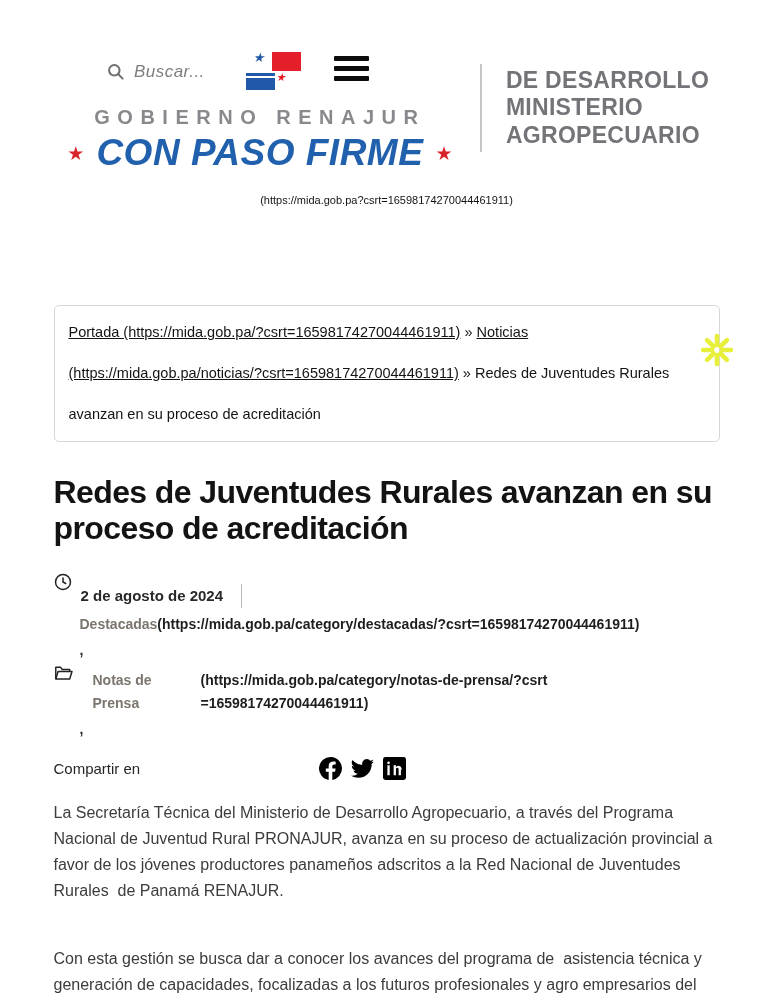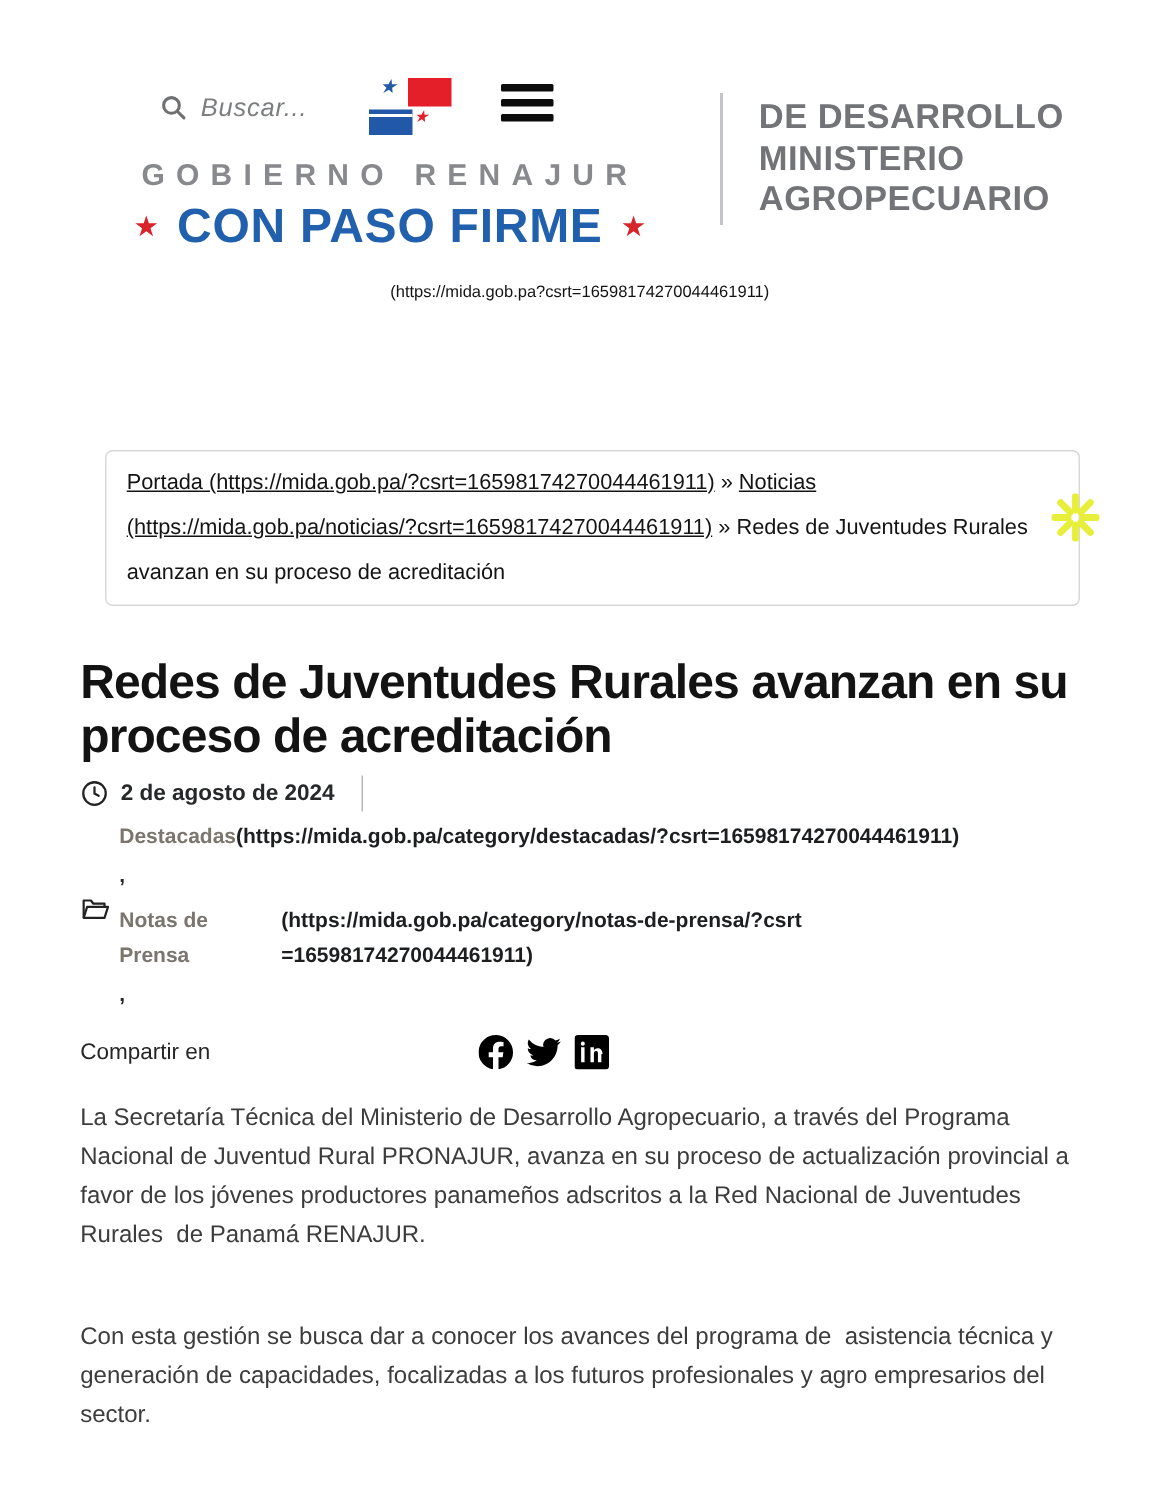--- a/index.html
+++ b/index.html
@@ -25,59 +25,58 @@
   .flag-blue i { position:absolute; left:0; right:0; top:3px; height:2px; background:#fff; display:block; }
   .flag-star2 { position:absolute; left:31px; top:21px; color:#e51f2a; font-size:11px; }
   .hamburger { margin-left:30px; margin-top:1px; display:flex; flex-direction:column; gap:5px; cursor:pointer; padding:2px; }
   .hamburger i { display:block; width:35px; height:5px; background:#0c0c0c; border-radius:1px; }
   .gob-line {
     margin-top:12px; font-size:20px; font-weight:700; color:#88898d;
     letter-spacing:7.5px; white-space:nowrap; text-align:center;
   }
   .paso-line { margin-top:3px; display:flex; align-items:center; justify-content:center; gap:12px; }
   .paso-line .star { color:#d8232a; font-size:19px; }
-  .paso-text { font-size:32px; font-weight:800; color:#2060ac; letter-spacing:.5px; white-space:nowrap; }
+  .paso-text { font-size:37px; font-weight:800; color:#2060ac; letter-spacing:.5px; white-space:nowrap;font-style:italic; }
   .logo-divider { width:2px; height:88px; background:#c4c5c8; }
   .logo-right { text-align:left; font-size:23px; font-weight:700; color:#737478; line-height:27.5px; letter-spacing:.3px; }
   .site-url { margin-top:20px; font-size:11px; color:#131313; text-align:center; }
 
   
   .content { width:666px; margin:0 auto; }
 
   .breadcrumb-box {
     position:relative; margin-top:99px;
     border:1px solid #d8d8d8; border-radius:5px;
-    padding:6px 14px; font-size:14.5px; line-height:30px; color:#141414;
+    padding:6px 14px; font-size:14.5px; line-height:41px; color:#141414;
     background:#fff;
-    margin-left:16px;
   }
   .bc-link { color:#141414; text-decoration:underline; cursor:pointer; }
   .bc-sep { color:#141414; }
   .accessibility-burst {
     position:absolute; right:-14px; top:28px; width:32px; height:32px; cursor:pointer;
     background:#fff0;
   }
   .accessibility-burst svg { display:block; }
 
   .title {
     margin-top:32px; font-size:32px; font-weight:700; color:#131313;
     letter-spacing:-.6px; line-height:36px;
   }
   .meta { margin-top:9px; font-size:14.5px; font-weight:600; color:#26282a; }
   .meta-date { display:flex; align-items:center; gap:9px; font-size:15px; }
   .clock-icon svg { display:block; }
-  .date-text { padding-right:18px; border-right:1px solid #b8b8b8; line-height:24px; }
+  .date-text { padding-right:18px; border-right:1px solid #b8b8b8; line-height:24px;margin-top:29px; }
   .meta-cats { position:relative; margin-top:5px; padding-left:26px; }
   .folder-icon { position:absolute; left:0; top:52px; }
   .folder-icon svg { display:block; }
   .cats-list { line-height:23px; font-size:14px; }
   .cat-name { color:#7a756d; cursor:pointer; text-decoration:none; }
   .cat-url { color:#1c1e20; }
   .comma { margin:3px 0 7px; color:#26282a; }
-  .cat-cols { display:flex; }
+  .cat-cols { display:flex;margin-left:13px; }
   .col-name { width:108px; flex:none; }
   .col-url { width:352px; word-break:break-all; }
 
   .share-row { margin-top:16px; display:flex; align-items:center; }
   .share-label { width:265px; font-size:15px; font-weight:500; color:#262626; }
   .share-icons { display:flex; align-items:center; gap:9px; }
   .share-icons a { display:block; cursor:pointer; }
   .share-icons svg { display:block; }
 
   .body-p {

